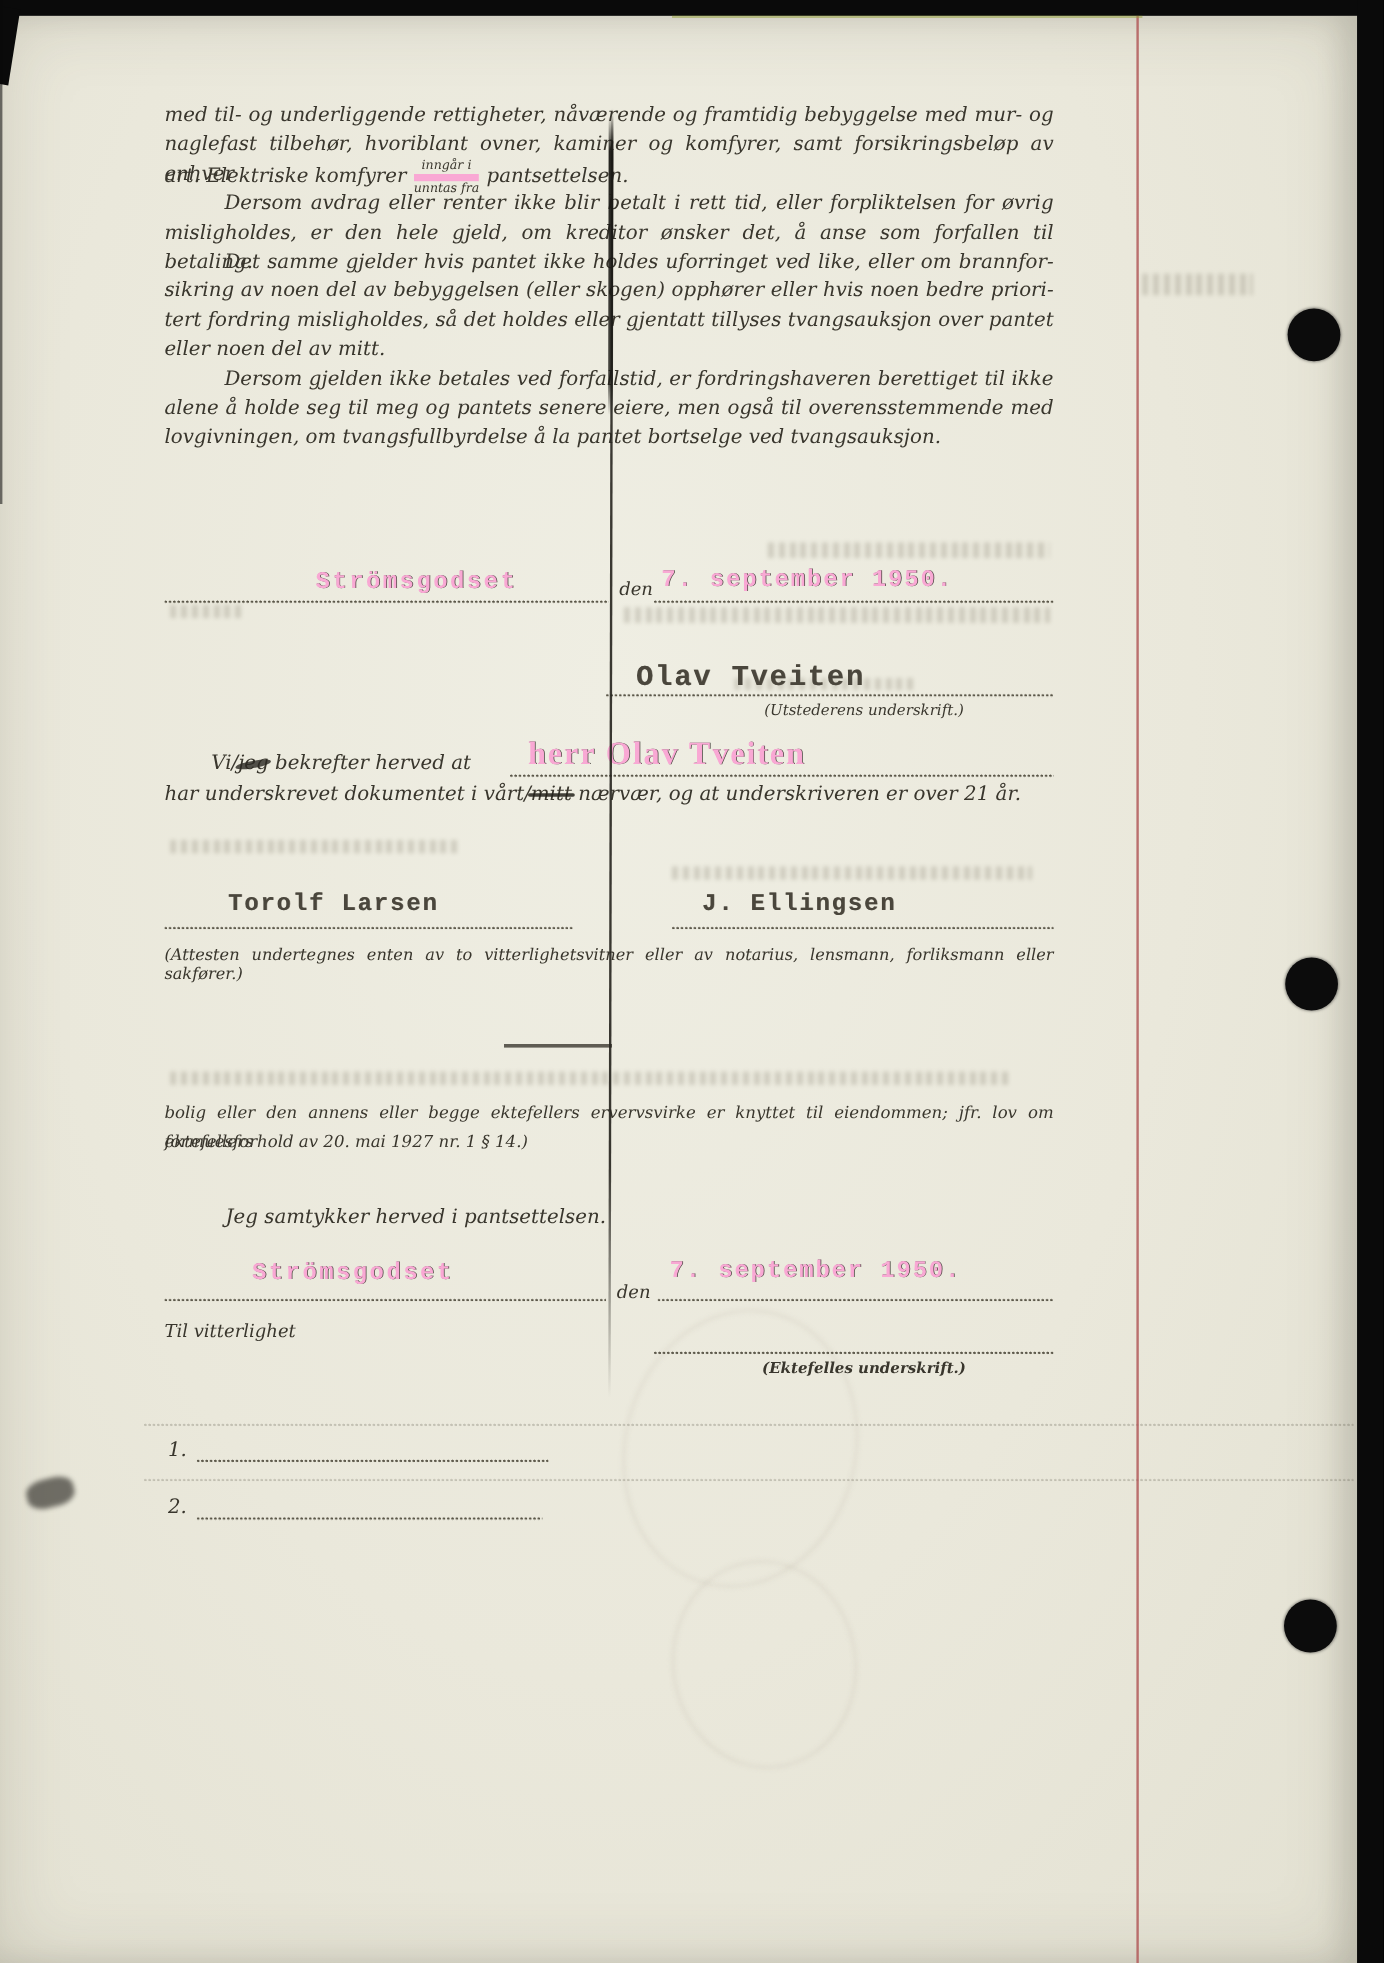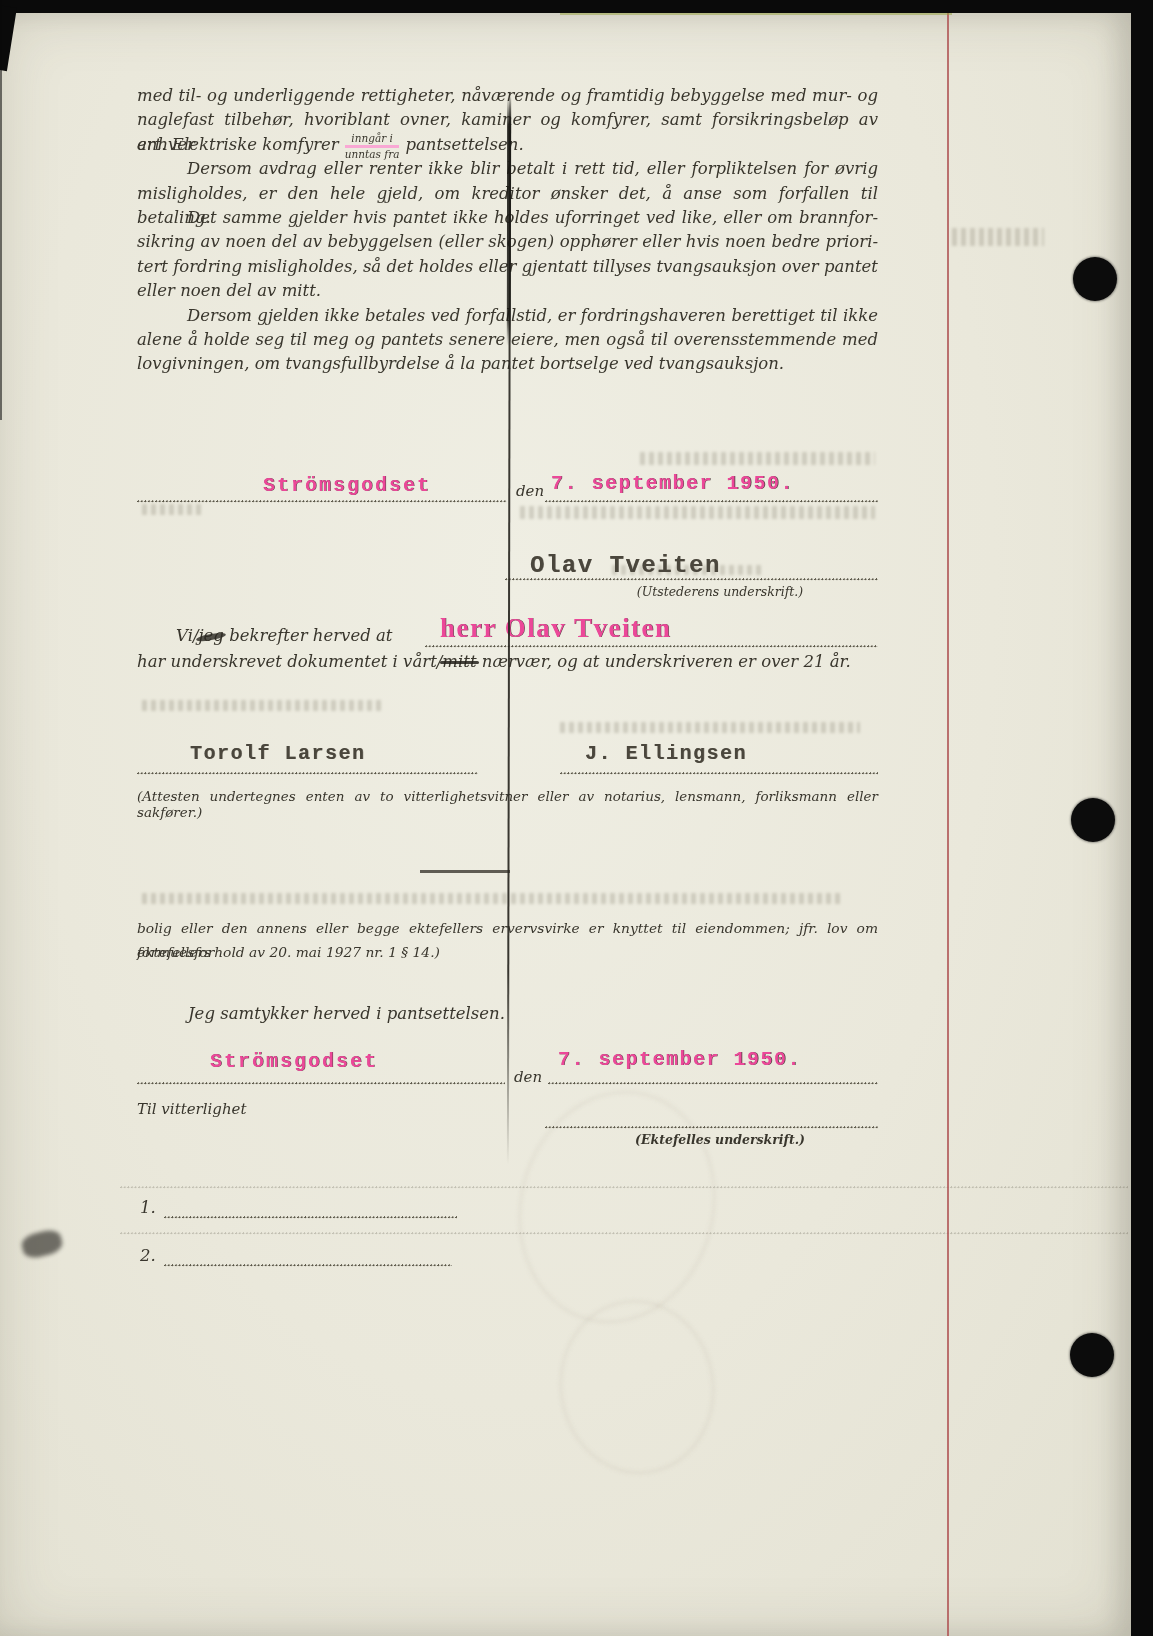--- a/index.html
+++ b/index.html
@@ -27,25 +27,25 @@
   
   .hole{position:absolute;width:44px;height:44px;border-radius:50%;background:#0c0c0c;
         box-shadow:0 0 2px 1px rgba(0,0,0,.35);}
   
   .printed{font-style:italic;color:#39362d;}
   .bl{height:24.4px;line-height:24.4px;font-size:16.5px;overflow:visible;}
   .j{text-align:justify;text-align-last:justify;}
   .ind{text-indent:50px;}
   .frac{display:inline-block;vertical-align:-8px;text-align:center;font-size:10.5px;line-height:11px;
         margin:0 6px;font-style:italic;}
-  .frac .ft{display:block;border-bottom:3px solid #f9a8d4;padding:0 3px 1px;}
+  .frac .ft{display:block;border-bottom:6px solid #f9a8d4;padding:0 3px 1px;}
   .frac .fb{display:block;padding-top:1px;}
   
   .typed{position:absolute;font-family:"Liberation Mono","DejaVu Sans Mono",monospace;
-         white-space:nowrap;color:#ec4899;}
+         white-space:nowrap;color:#f9a8d4;}
   .typed-dark{font-weight:bold;text-shadow:.6px 0 0 rgba(23,22,15,.8);}
   .typed-light{font-weight:bold;color:#4a463c;text-shadow:.4px 0 0 rgba(74,70,60,.55);}
   
   .dots{position:absolute;height:3px;background-image:radial-gradient(circle at 1.2px 1.4px, rgba(82,78,64,.95) .9px, rgba(82,78,64,0) 1.15px);
         background-size:3.6px 3px;background-repeat:repeat-x;}
   .dots-faint{opacity:.28;}
   
   .abs{position:absolute;}
   .cap{font-style:italic;color:#39362d;text-align:right;}
   .strike-blob{position:relative;display:inline-block;}

